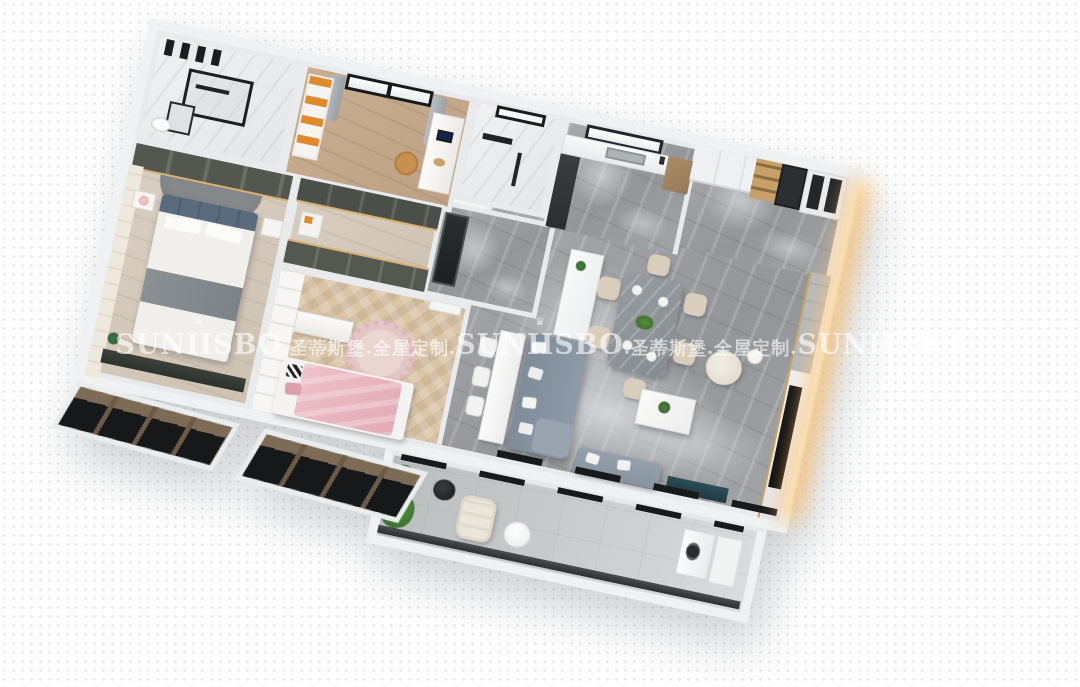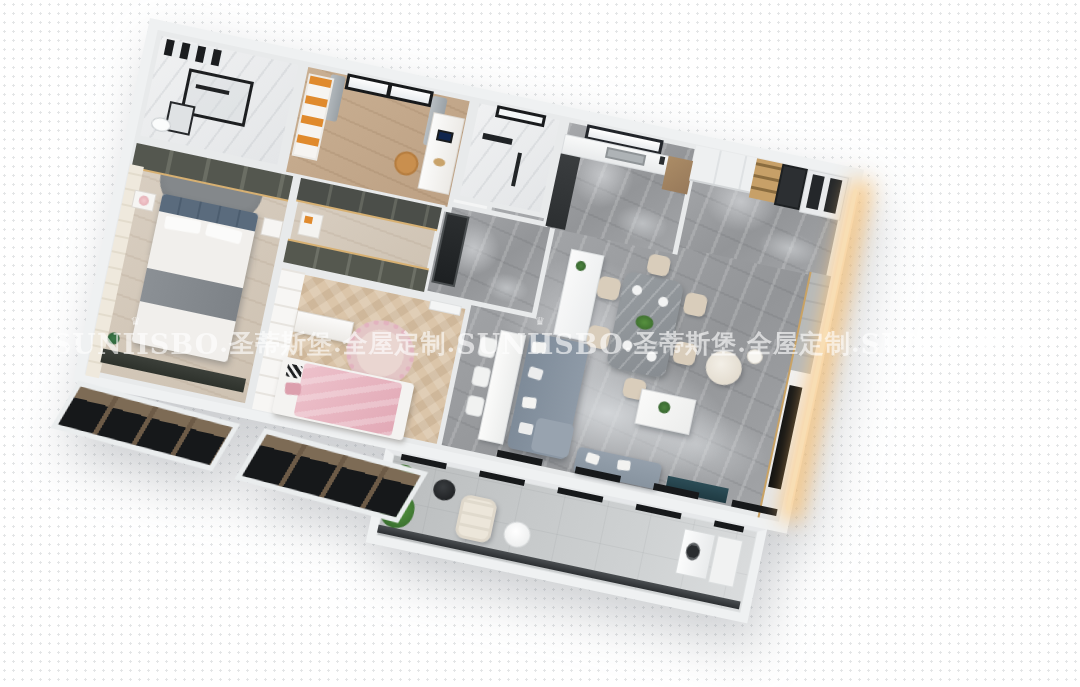--- a/index.html
+++ b/index.html
@@ -38,21 +38,21 @@
     linear-gradient(100deg,#babdbe,#cfd2d3 70%,#dadcdd);}
   .obj{position:absolute;box-sizing:border-box;}
   .wm{position:absolute;left:0;top:314px;width:1080px;height:46px;overflow:hidden;
     display:flex;justify-content:center;white-space:nowrap;pointer-events:none;
     color:rgba(255,255,255,.62);font-family:"DejaVu Serif",serif;font-weight:bold;
     font-size:27px;letter-spacing:1px;z-index:50;}
   .wm-unit{display:inline-flex;align-items:flex-end;}
   .wm-word{position:relative;display:inline-block;padding-top:14px;}
   .wm-crown{position:absolute;top:0px;left:50%;transform:translateX(-50%);
     font-family:"DejaVu Sans",sans-serif;font-size:11px;letter-spacing:0;}
-  .wm-cn{padding-top:14px;font-size:25px;}
+  .wm-cn{padding-top:14px;font-size:18px;}
   .seg-line{position:absolute;background:repeating-linear-gradient(90deg,#17191b 0 46px,rgba(0,0,0,0) 46px 80px);}
 </style>
 </head>
 <body>
 
 <div class="page">
 
   <div class="scene">
 
     <div class="plan">

